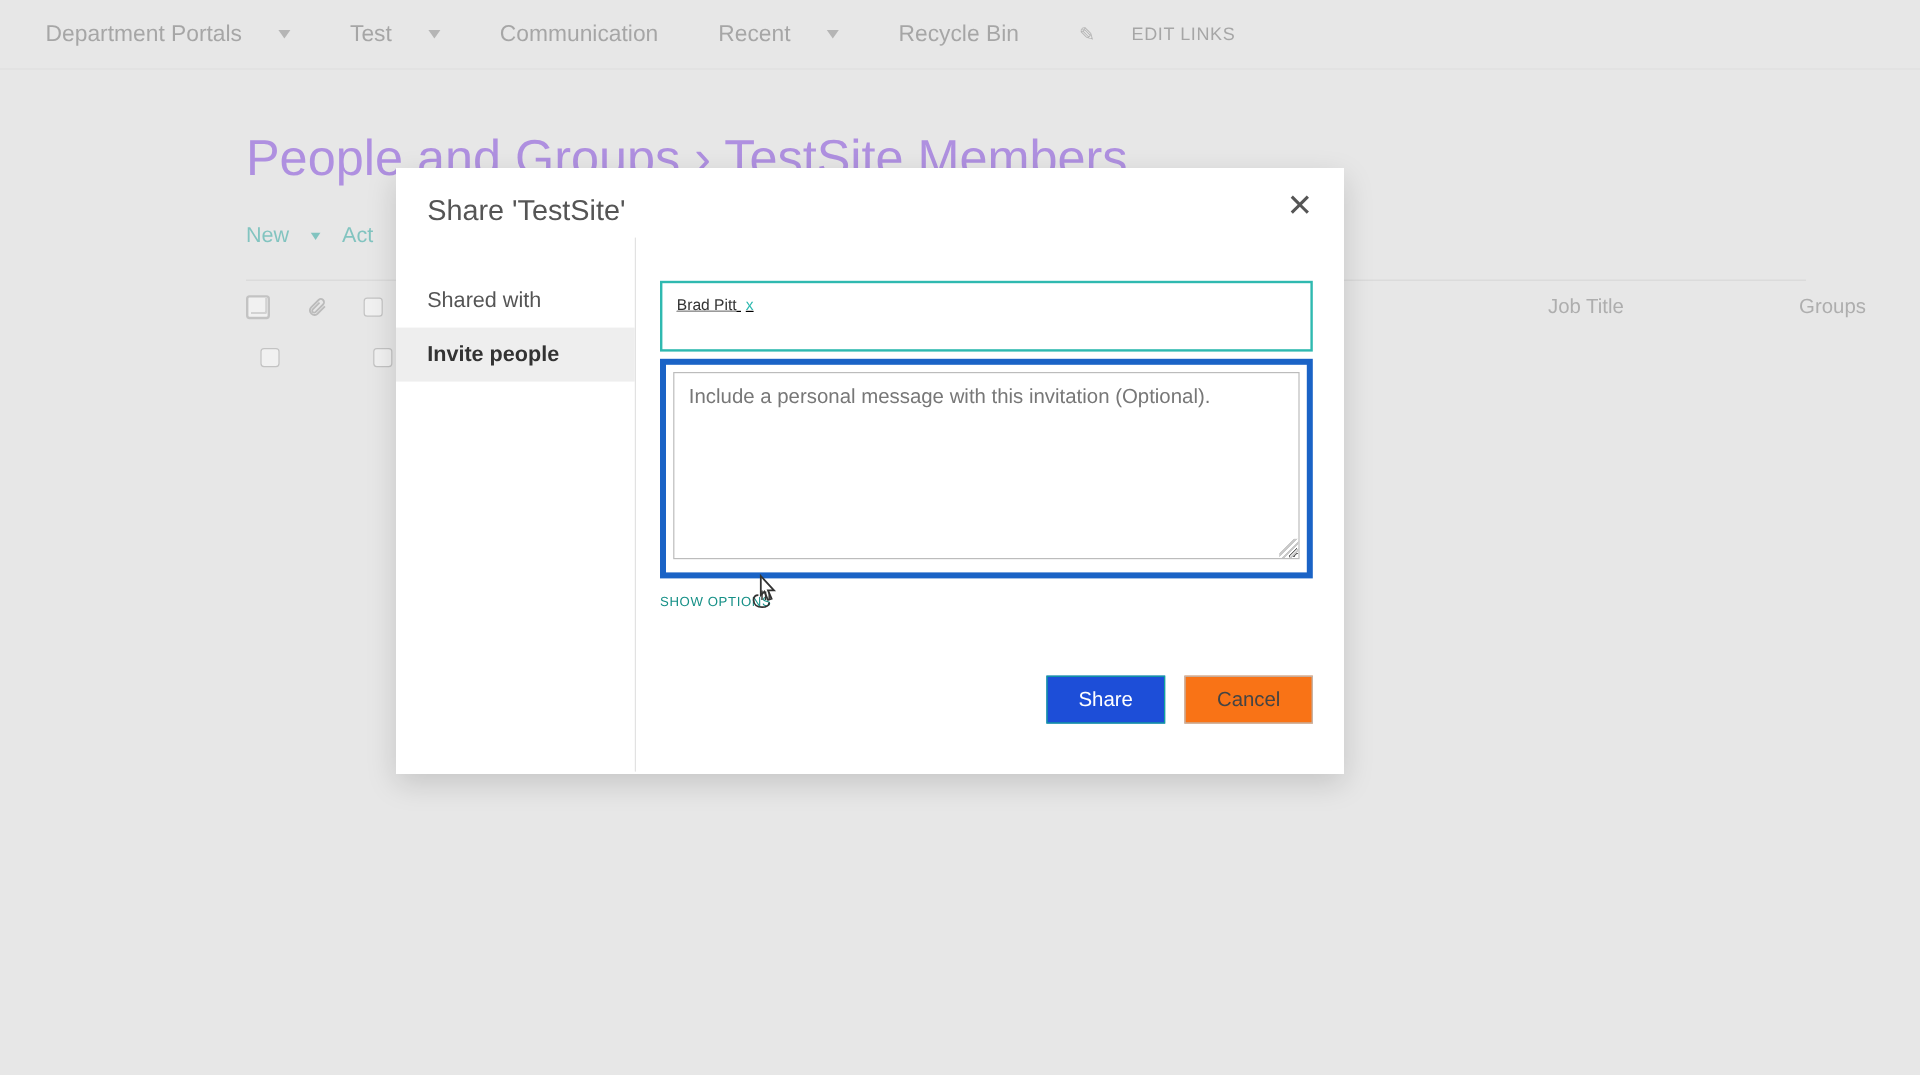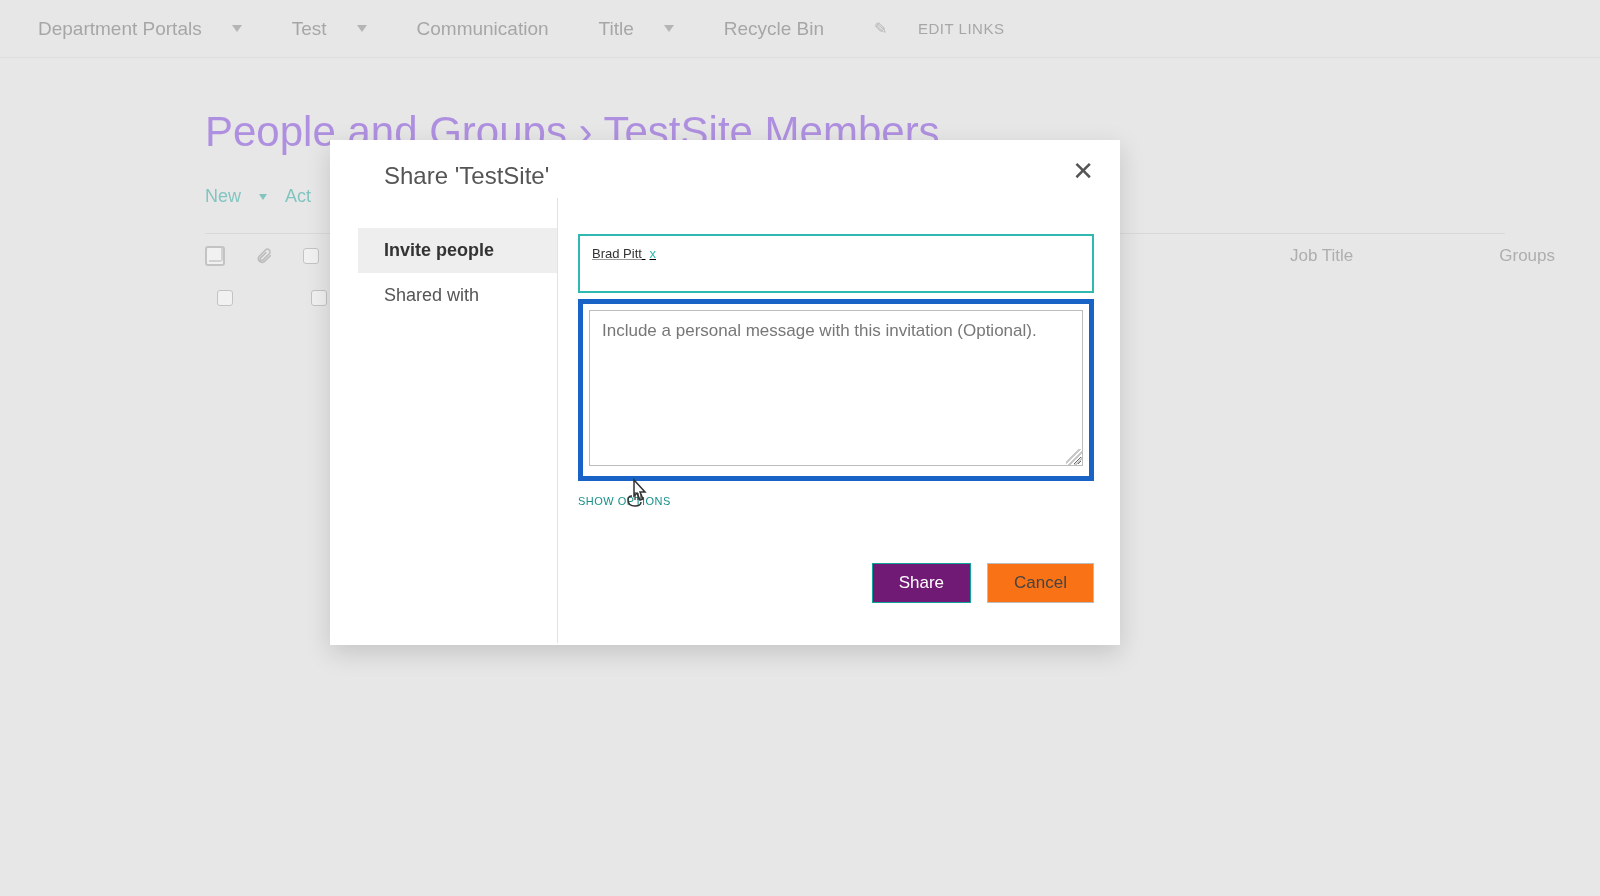--- a/index.html
+++ b/index.html
@@ -144,21 +144,20 @@
 
     
     .modal {
       position: absolute;
       left: 330px;
       top: 140px;
       width: 790px;
       height: 505px;
       background: #ffffff;
       box-shadow: 0 8px 24px rgba(0,0,0,.15);
-      padding-left: 28px;
     }
     .modal .title {
       padding: 22px 26px 8px 26px;
       font-size: 24px;
       font-weight: 400;
       color: #555;
     }
     .modal .close {
       position: absolute;
       right: 18px;
@@ -257,21 +256,21 @@
     .btn {
       height: 40px;
       padding: 0 26px;
       font-size: 17px;
       border: 1px solid #bcbcbc;
       background: #f97316;
       color: #444;
       cursor: pointer;
     }
     .btn.primary {
-      background: #701a75;
+      background: #1d4ed8;
       border-color: #0fa59a;
       color: #fff;
     }
 
     
     .cursor {
       position: absolute;
       left: 626px;
       top: 478px;
       pointer-events: none;
@@ -289,21 +288,21 @@
     <span class="caret"></span>
   </div>
   <div class="navitem">
     <span>Test</span>
     <span class="caret"></span>
   </div>
   <div class="navitem">
     <span>Communication</span>
   </div>
   <div class="navitem">
-    <span>Title</span>
+    <span>Recent</span>
     <span class="caret"></span>
   </div>
   <div class="navitem">
     <span>Recycle Bin</span>
   </div>
   <div class="navitem editlinks">
     <span class="pencil">✎</span>
     <span>EDIT LINKS</span>
   </div>
 </div>
@@ -341,22 +340,22 @@
 
 <div class="dim"></div>
 
 <div class="modal">
   <div class="title">Share 'TestSite'</div>
   <div class="close">
     <span>✕</span>
   </div>
   <div class="body">
     <div class="sidetabs">
+      <div class="tab">Shared with</div>
       <div class="tab active">Invite people</div>
-      <div class="tab">Shared with</div>
     </div>
     <div class="panel">
       <div class="people-field">
         <span class="people-chip-name">Brad Pitt</span>
         <span class="people-chip-x">x</span>
       </div>
       <div class="msgwrap">
         <textarea class="msgfield" placeholder="Include a personal message with this invitation (Optional)." style=""></textarea>
       </div>
       <span class="showopt">SHOW OPTIONS</span>

